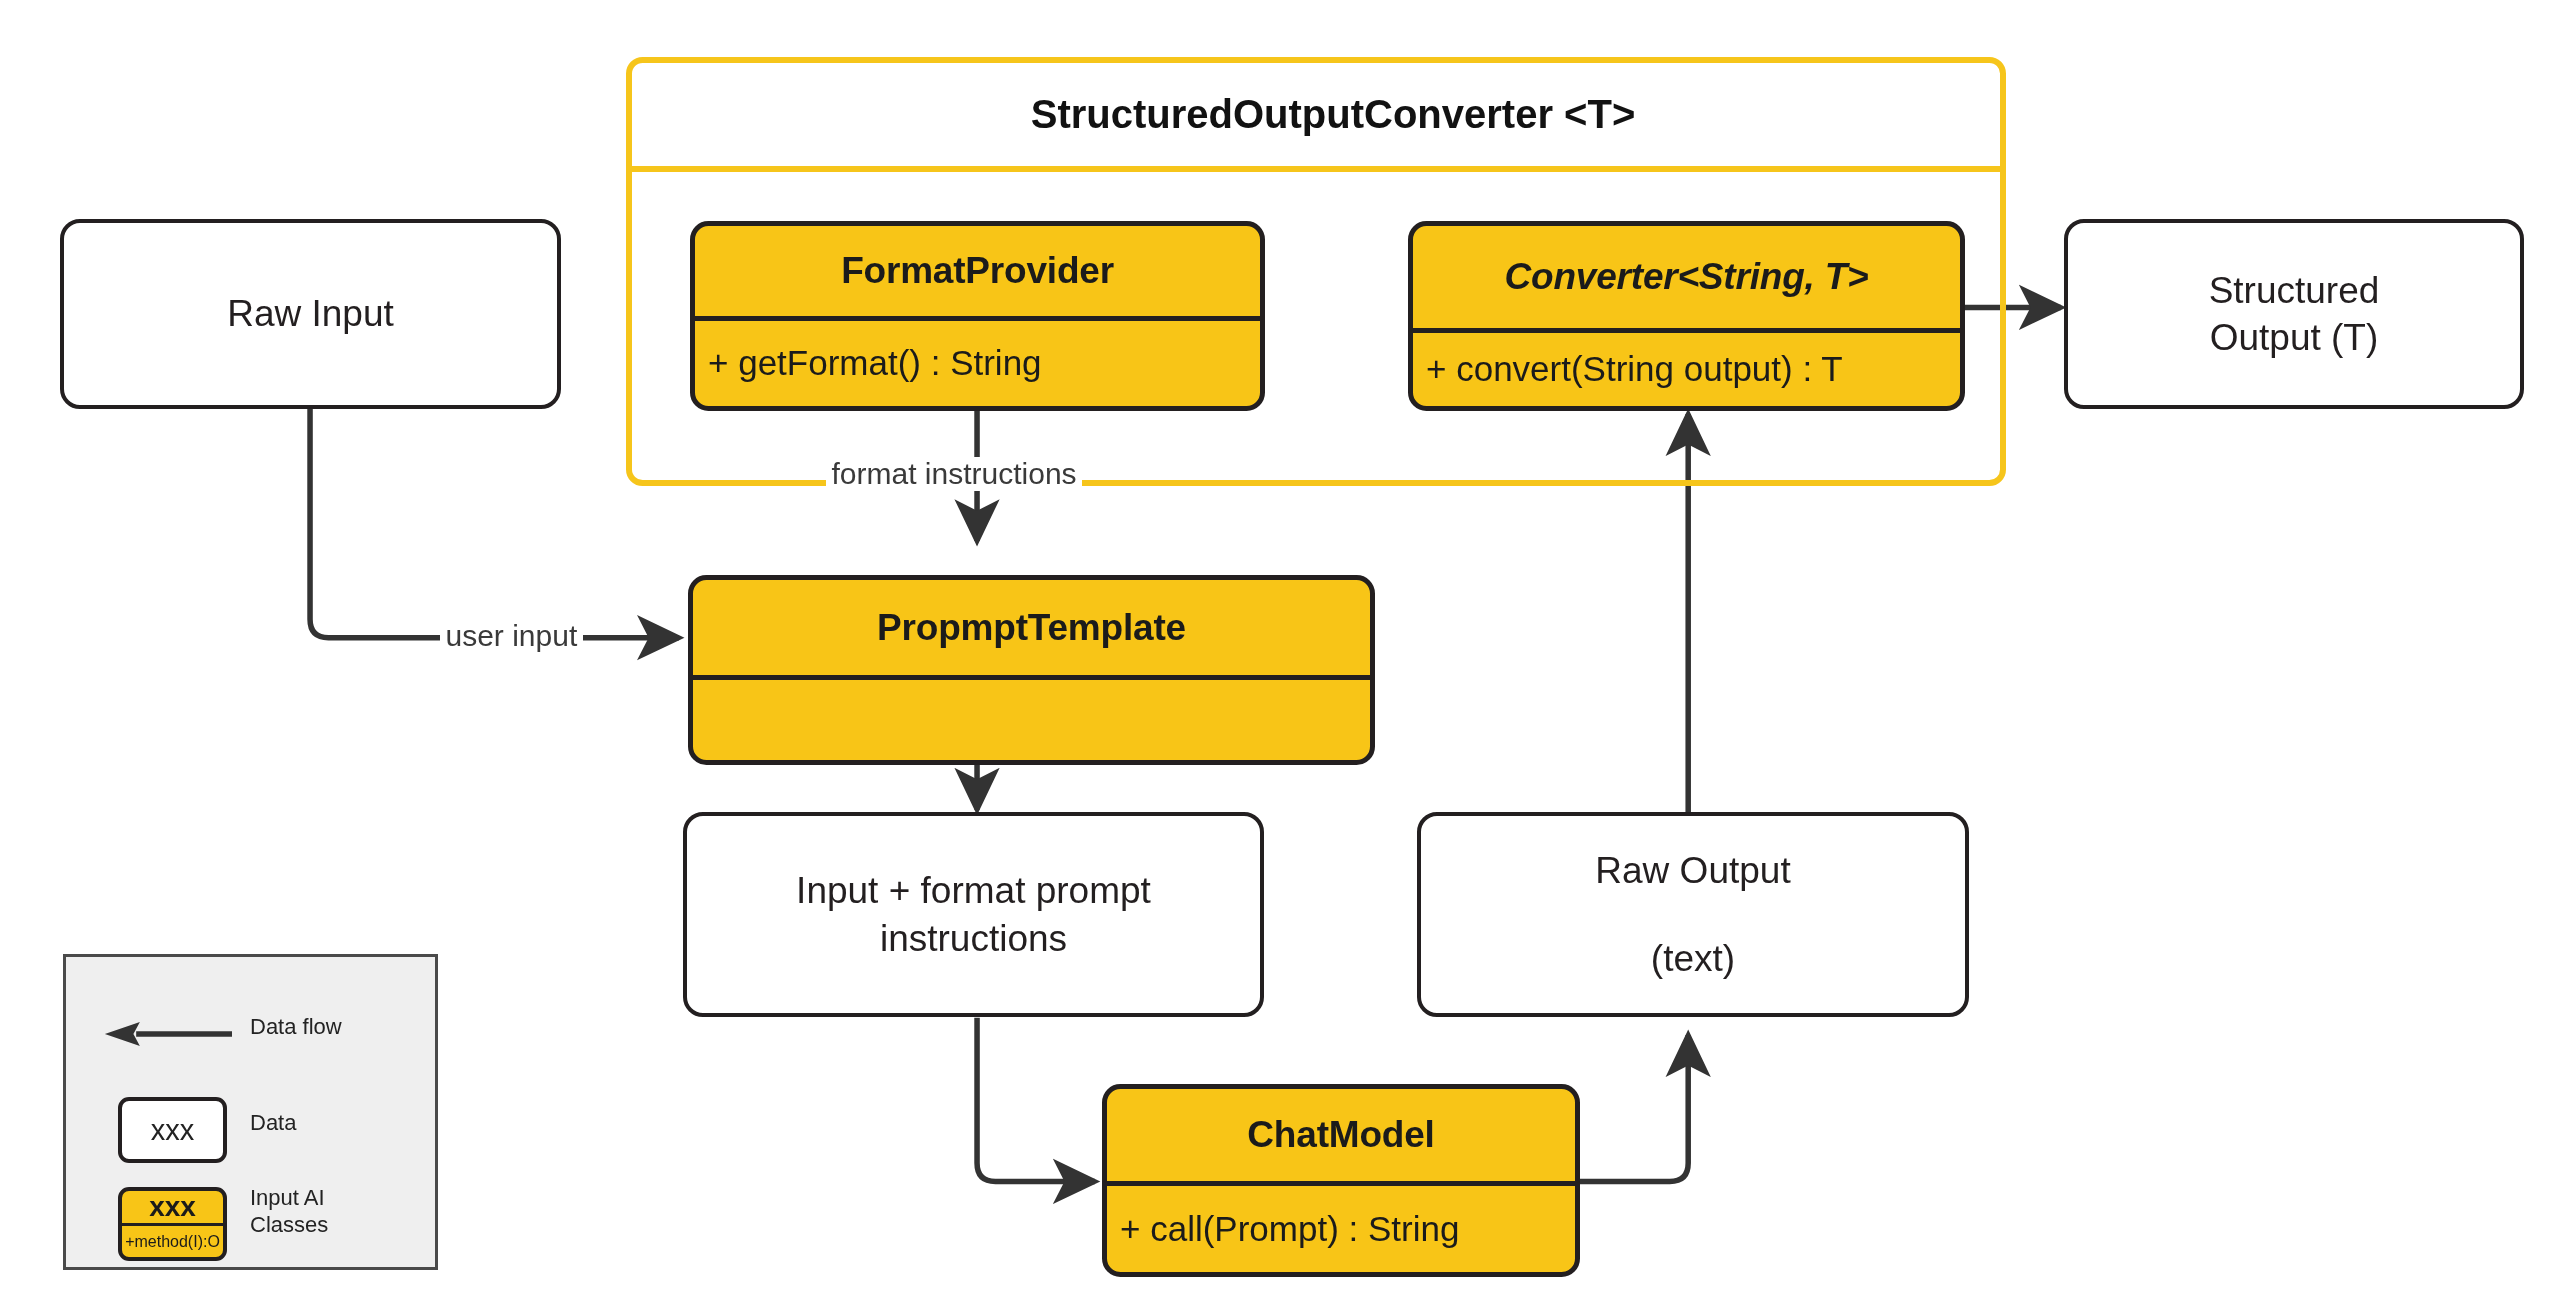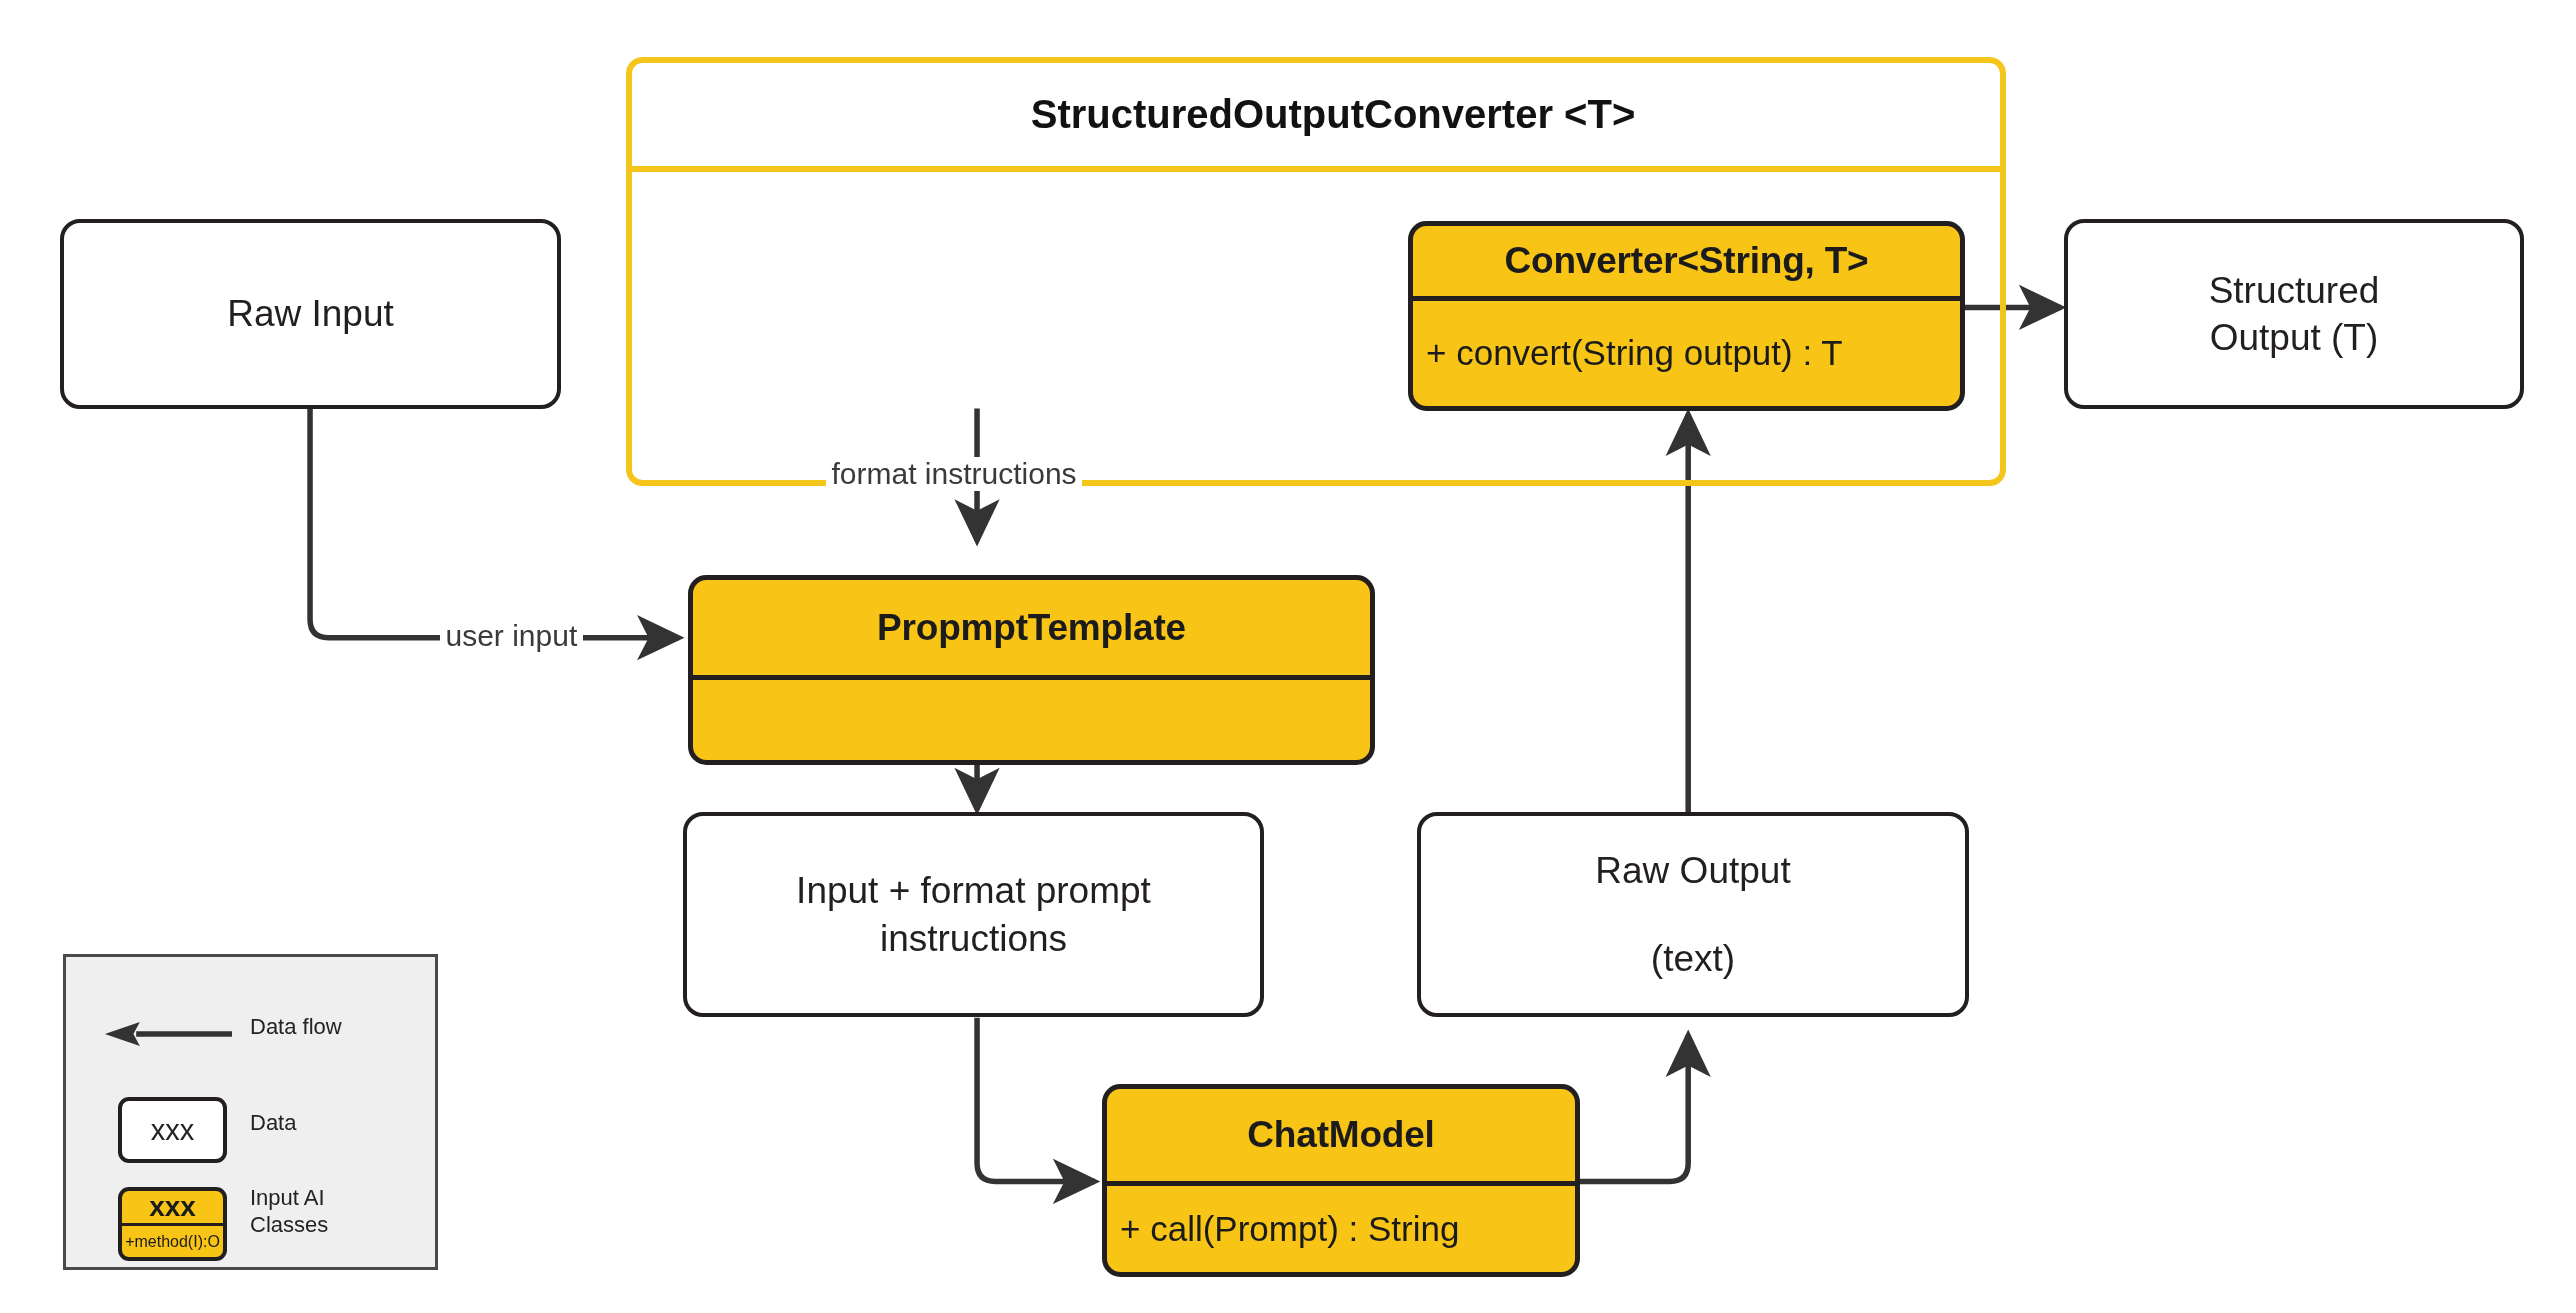--- a/index.html
+++ b/index.html
@@ -219,23 +219,28 @@
   <div class="node data-node" style="left:683px; top:812px; width:581px; height:205px;">
     <span class="line">Input + format prompt</span>
     <span class="line">instructions</span>
   </div>
 
   <div class="node data-node" style="left:1417px; top:812px; width:552px; height:205px;gap:41px;">
     <span class="line">Raw Output</span>
     <span class="line">(text)</span>
   </div>
 
+  <div class="node uml" style="left:690px; top:221px; width:575px; height:190px;">
+    <div class="uml-title" style="height:90px;">FormatProvider</div>
+    <div class="uml-sep"></div>
+    <div class="uml-body">+ getFormat() : String</div>
+  </div>
 
   <div class="node uml" style="left:1408px; top:221px; width:557px; height:190px;">
-    <div class="uml-title" style="height:70px;">Converter&lt;String, T&gt;</div>
+    <div class="uml-title" style="height:102px;font-style:italic;">Converter&lt;String, T&gt;</div>
     <div class="uml-sep"></div>
     <div class="uml-body">+ convert(String output) : T</div>
   </div>
 
   <div class="node uml" style="left:688px; top:575px; width:687px; height:190px;">
     <div class="uml-title" style="height:95px;">PropmptTemplate</div>
     <div class="uml-sep"></div>
     <div class="uml-body"></div>
   </div>
 

